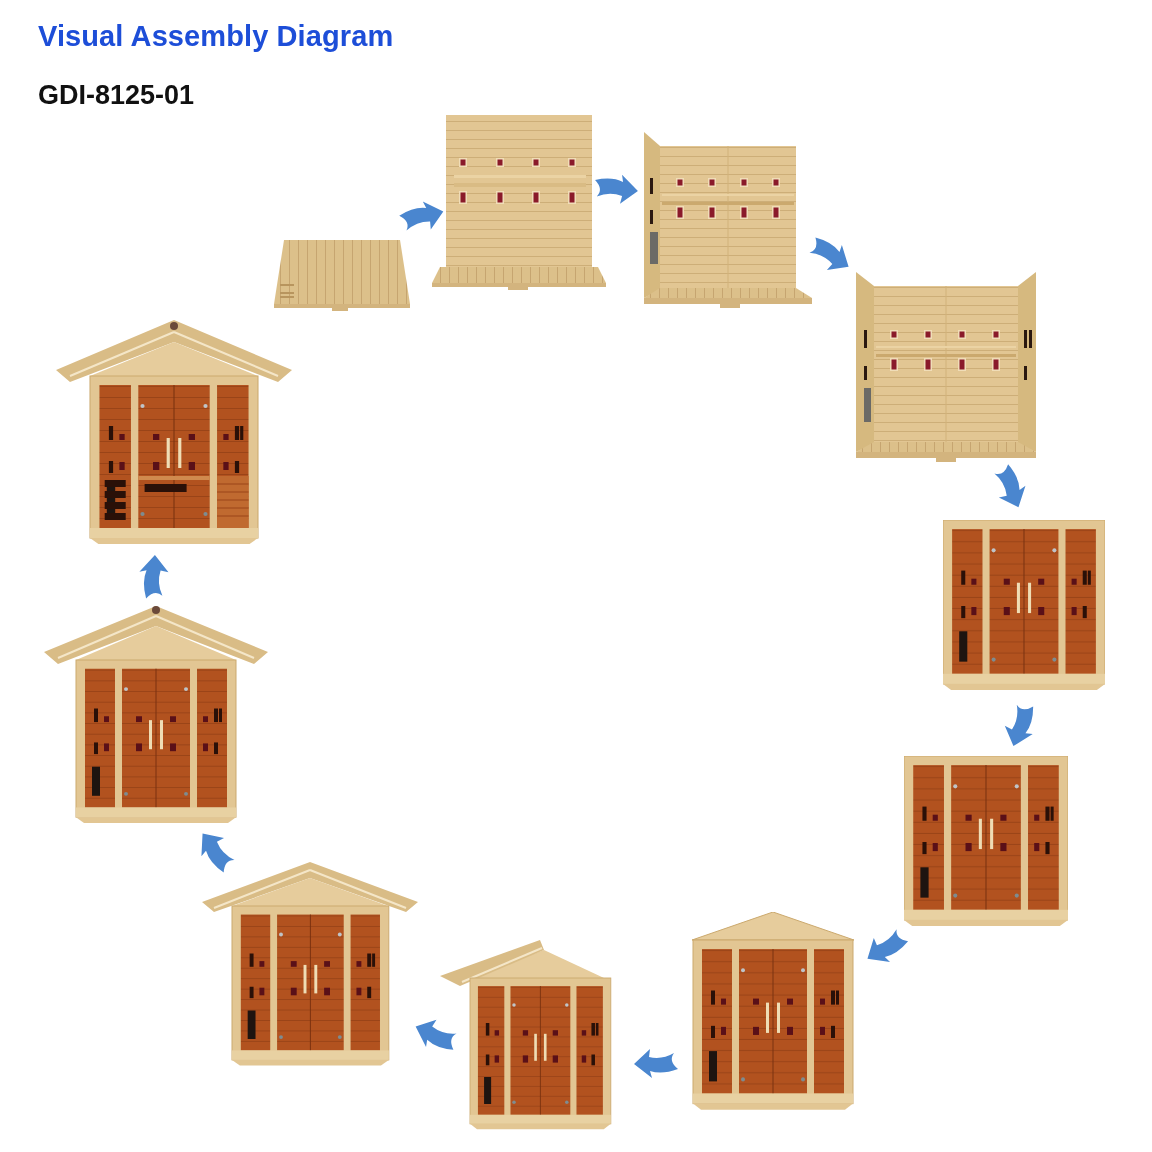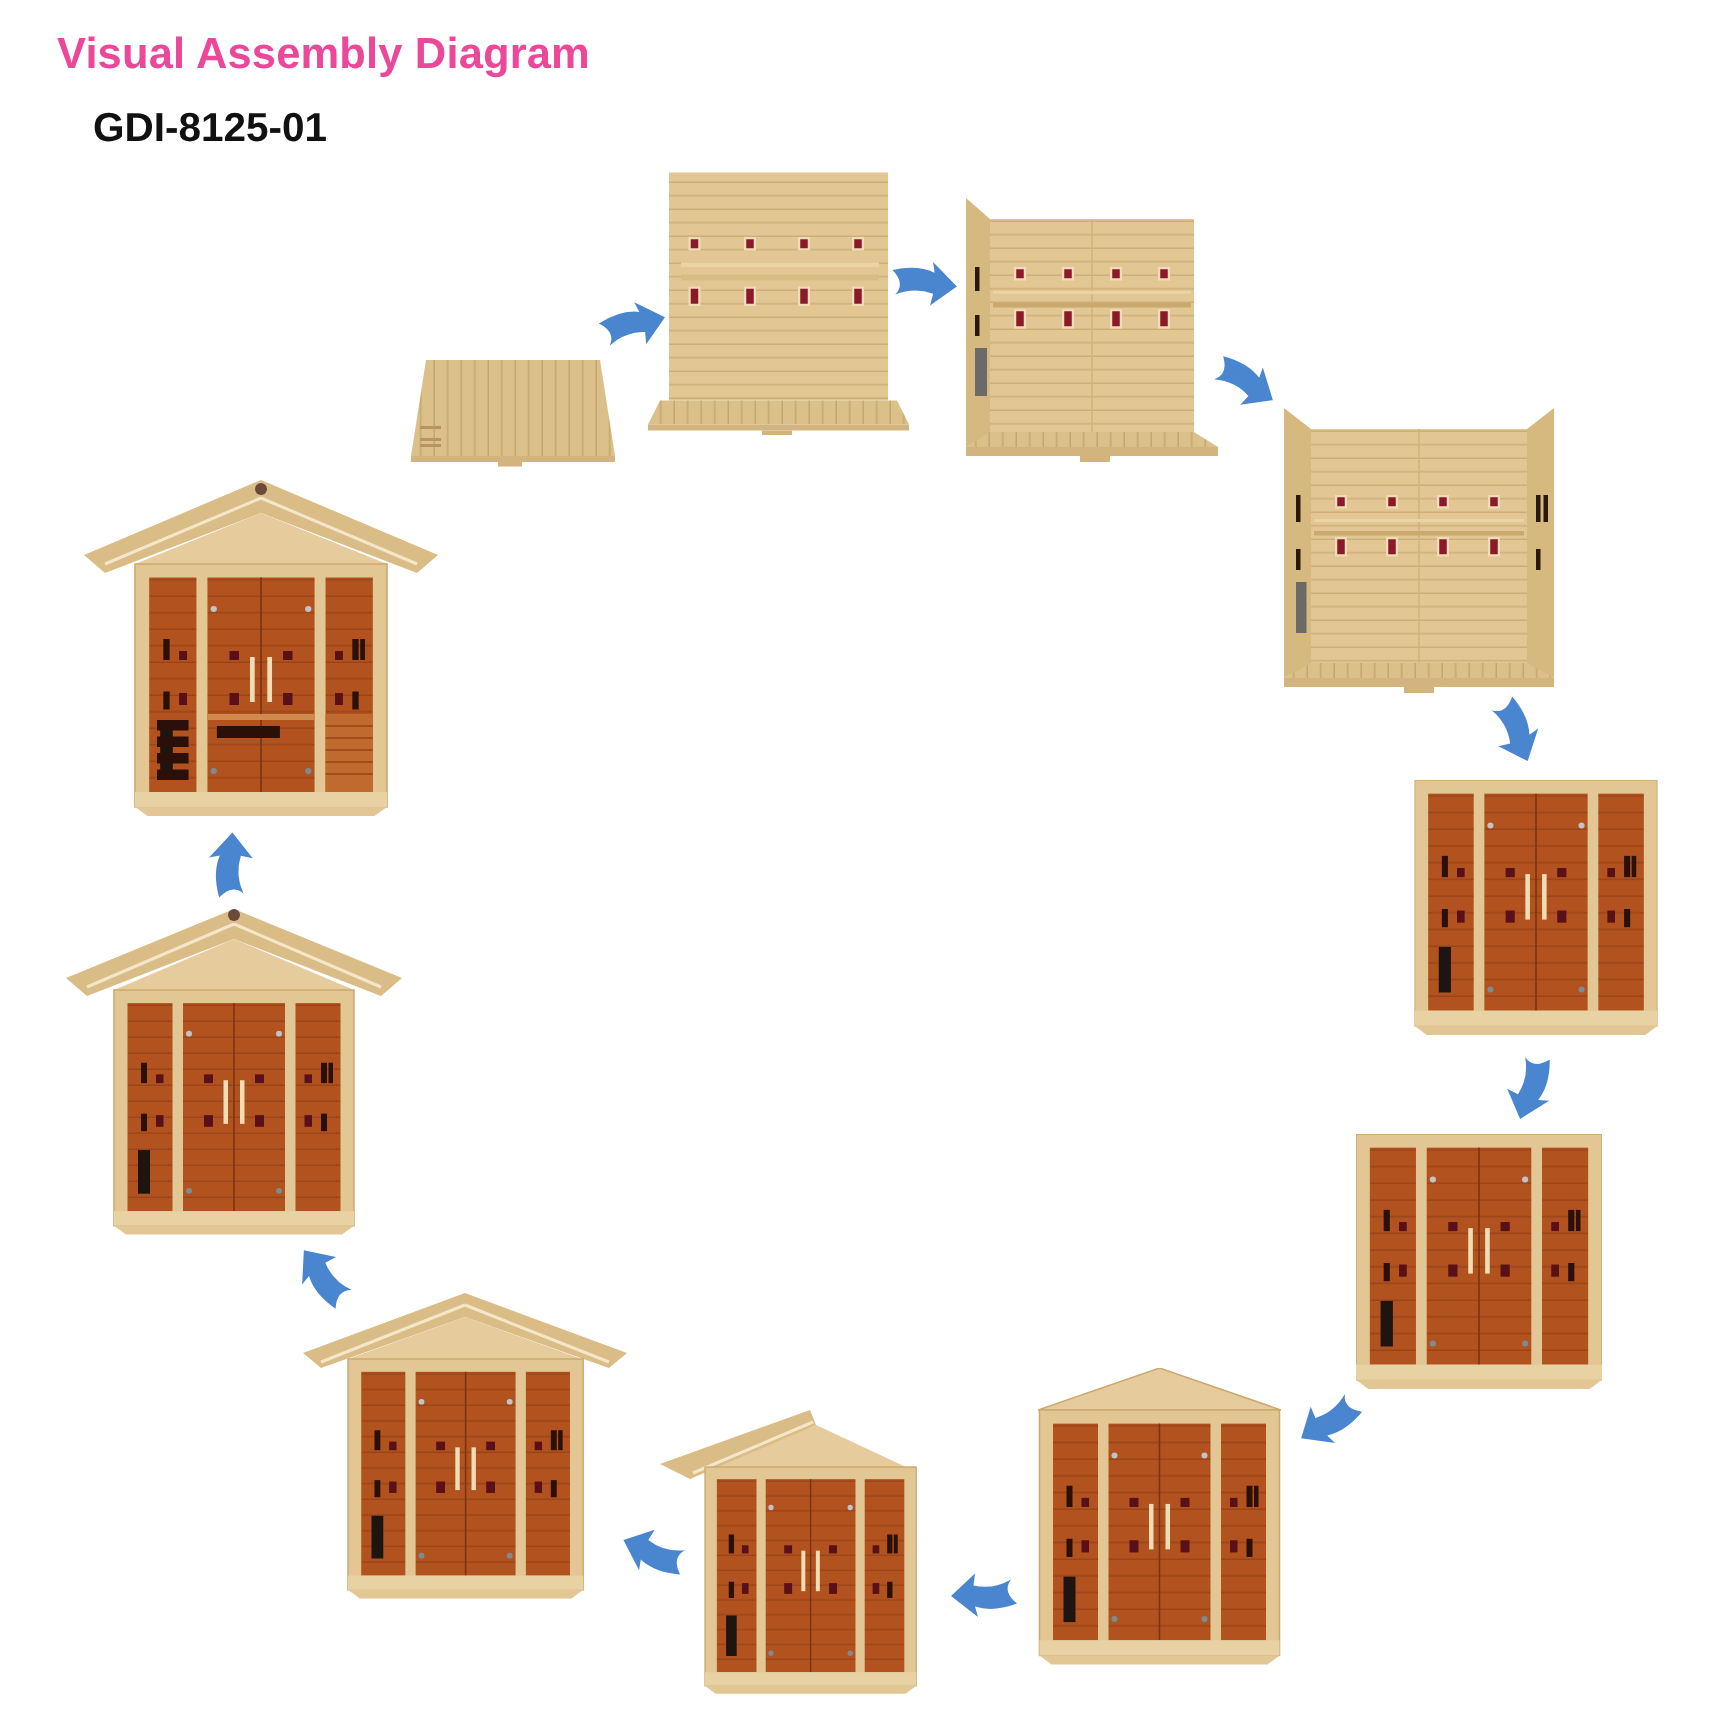--- a/index.html
+++ b/index.html
@@ -1,19 +1,19 @@
 <!DOCTYPE html>
 <html><head>
 <meta charset="utf-8">
 <style>
   html, body { margin: 0; padding: 0; background: #ffffff; }
   body { width: 1152px; height: 1152px; position: relative; overflow: hidden;
          font-family: "Liberation Sans", sans-serif; }
-  .title { position: absolute; left: 38px; top: 20px; font-size: 29px; font-weight: bold; color: #ec4899; letter-spacing: 0.1px; }
-  .subtitle { position: absolute; left: 38px; top: 70px; font-size: 27px; font-weight: bold; color: #111; margin-left: 24px; }
+  .title { position: absolute; left: 38px; top: 20px; font-size: 29px; font-weight: bold; color: #1d4ed8; letter-spacing: 0.1px; }
+  .subtitle { position: absolute; left: 38px; top: 80px; font-size: 27px; font-weight: bold; color: #111; }
   .stage { position: absolute; }
   .stage svg { display: block; width: 100%; height: 100%; }
   .arrow { position: absolute; width: 48px; height: 34px; }
   .arrow svg { display: block; width: 100%; height: 100%; }
 </style>
 </head>
 <body>
 
 <div class="title">Visual Assembly Diagram</div>
 <div class="subtitle">GDI-8125-01</div>

